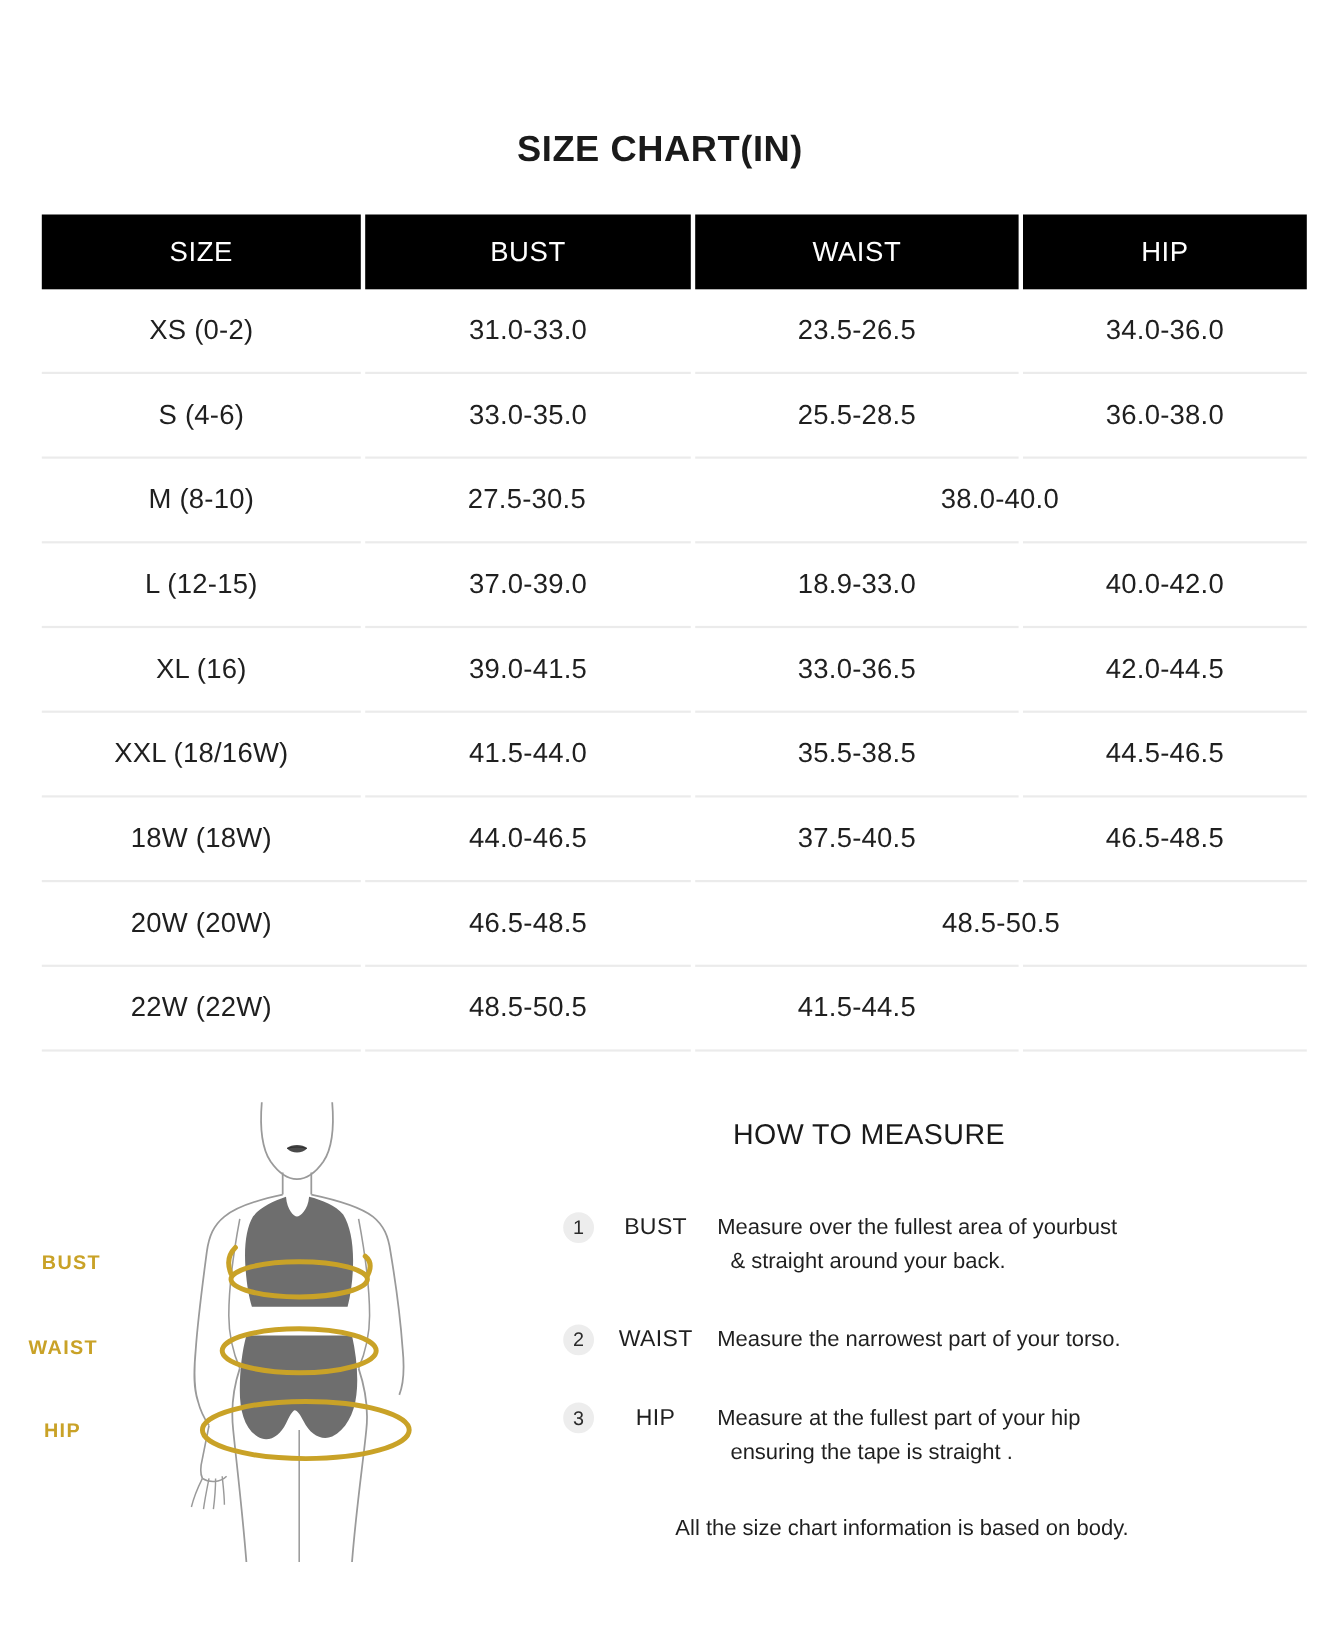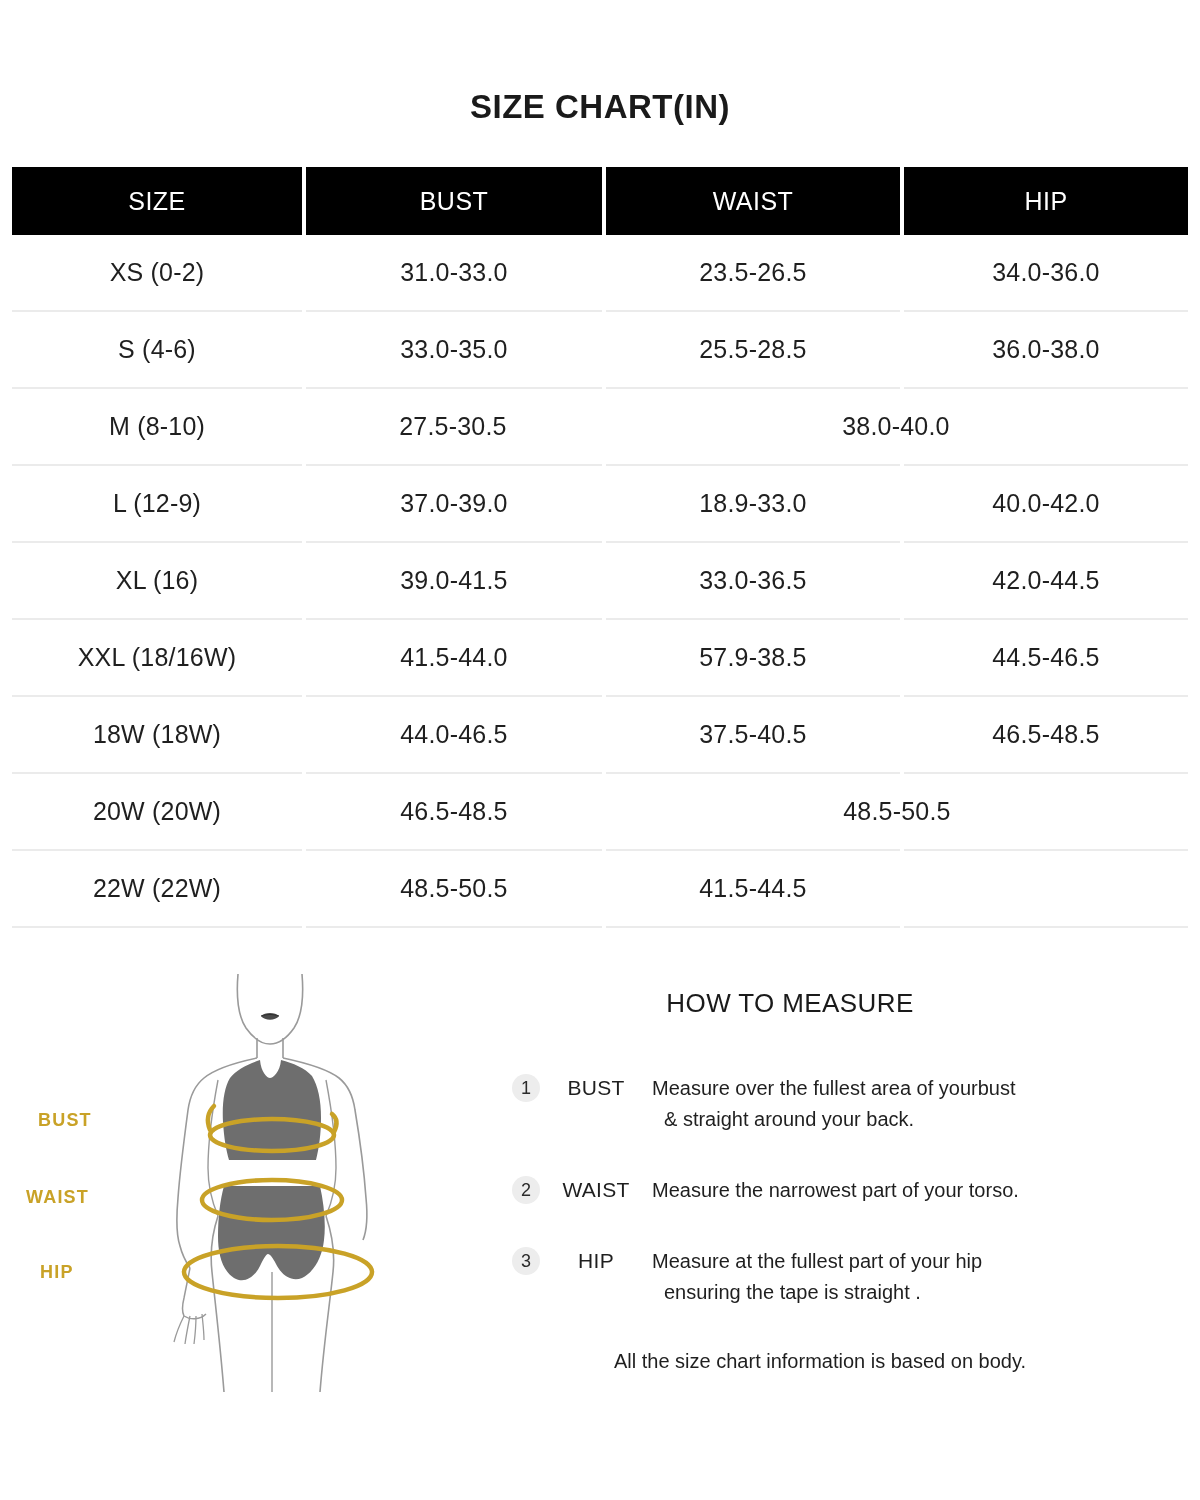--- a/index.html
+++ b/index.html
@@ -16,21 +16,21 @@
     position: relative;
   }
 
   
   .page-title {
     text-align: center;
     font-size: 33px;
     font-weight: 700;
     letter-spacing: 0.5px;
     color: #1a1a1a;
-    padding-top: 90px;
+    padding-top: 118px;
     line-height: 1;
   }
 
   
   .size-table {
     margin: 0 12px;
     margin-top: 44px;
   }
   .thead {
     display: flex;
@@ -44,21 +44,21 @@
     font-weight: 400;
     letter-spacing: 0.5px;
     display: flex;
     align-items: center;
     justify-content: center;
     height: 68px;
     box-sizing: border-box;
   }
   .th + .th { margin-left: 4px; }
 
-  .col-size { width: 290px; flex: 0 0 290px; }
+  .col-size { width: 290px; flex: 0 0 290px; margin-left: 26px; }
   .col-bust { width: 296px; flex: 0 0 296px; }
   .col-waist { width: 294px; flex: 0 0 294px; }
   .col-hip  { flex: 1 1 auto; }
 
   .tbody { }
   .trow {
     display: flex;
     height: 75px;
     align-items: center;
   }
@@ -219,21 +219,21 @@
         <div class="td col-waist">27.5-30.5</div>
         <div class="td col-hip">38.0-40.0</div>
       </div>
       <div class="row-sep">
         <span class="col-size"></span>
         <span class="col-bust"></span>
         <span class="col-waist"></span>
         <span class="col-hip"></span>
       </div>
       <div class="trow">
-        <div class="td col-size">L (12-9)</div>
+        <div class="td col-size">L (12-15)</div>
         <div class="td col-bust">37.0-39.0</div>
         <div class="td col-waist">18.9-33.0</div>
         <div class="td col-hip">40.0-42.0</div>
       </div>
       <div class="row-sep">
         <span class="col-size"></span>
         <span class="col-bust"></span>
         <span class="col-waist"></span>
         <span class="col-hip"></span>
       </div>
@@ -245,21 +245,21 @@
       </div>
       <div class="row-sep">
         <span class="col-size"></span>
         <span class="col-bust"></span>
         <span class="col-waist"></span>
         <span class="col-hip"></span>
       </div>
       <div class="trow">
         <div class="td col-size">XXL (18/16W)</div>
         <div class="td col-bust">41.5-44.0</div>
-        <div class="td col-waist">57.9-38.5</div>
+        <div class="td col-waist">35.5-38.5</div>
         <div class="td col-hip">44.5-46.5</div>
       </div>
       <div class="row-sep">
         <span class="col-size"></span>
         <span class="col-bust"></span>
         <span class="col-waist"></span>
         <span class="col-hip"></span>
       </div>
       <div class="trow">
         <div class="td col-size">18W (18W)</div>

